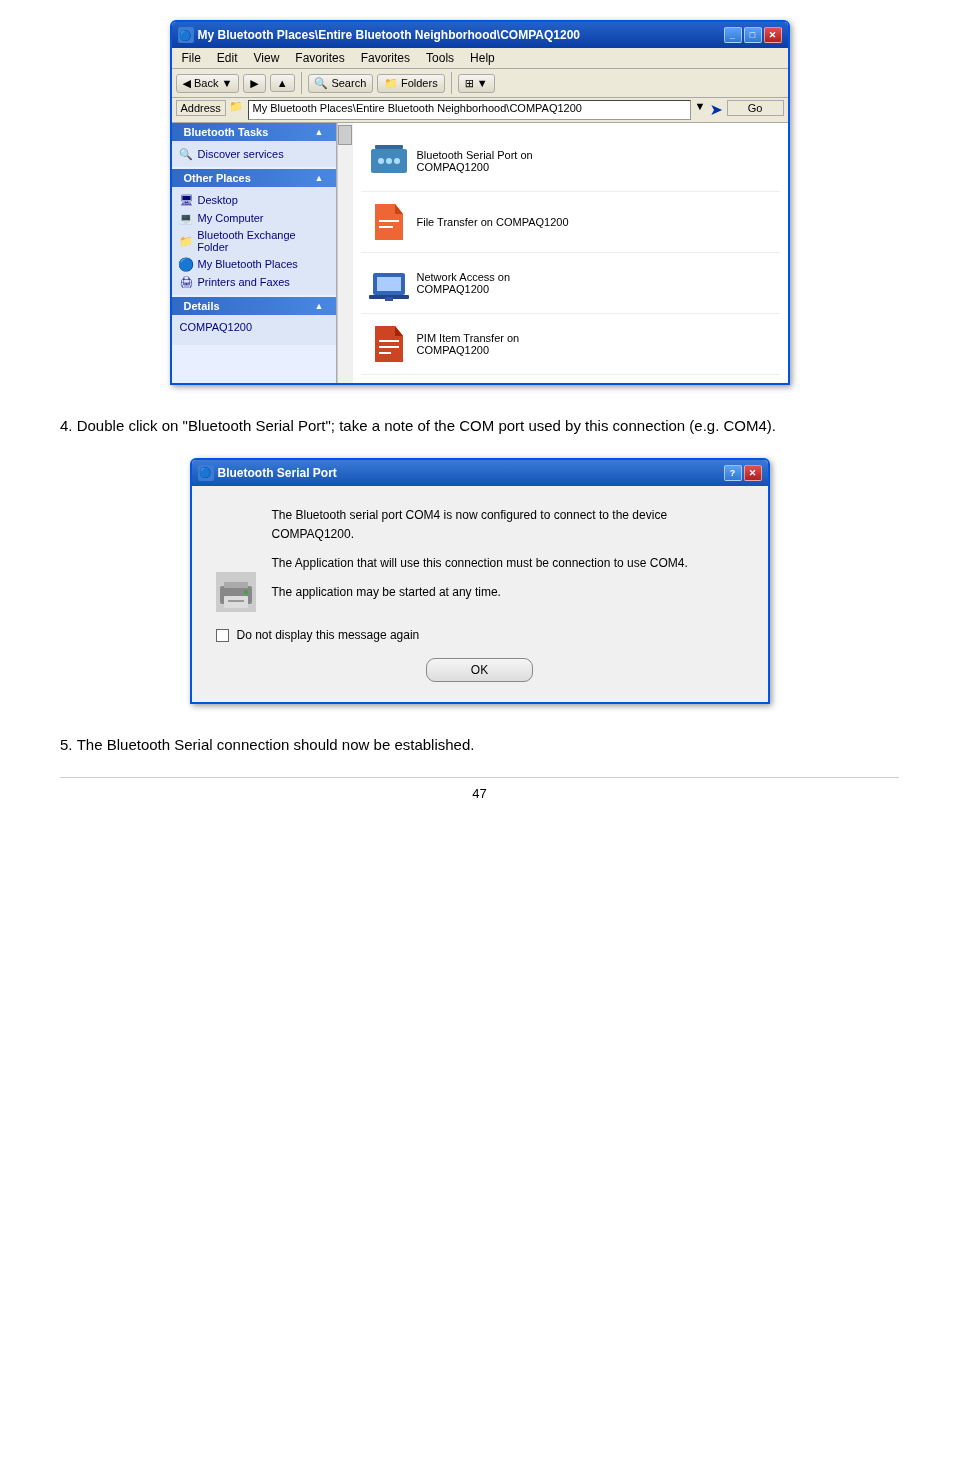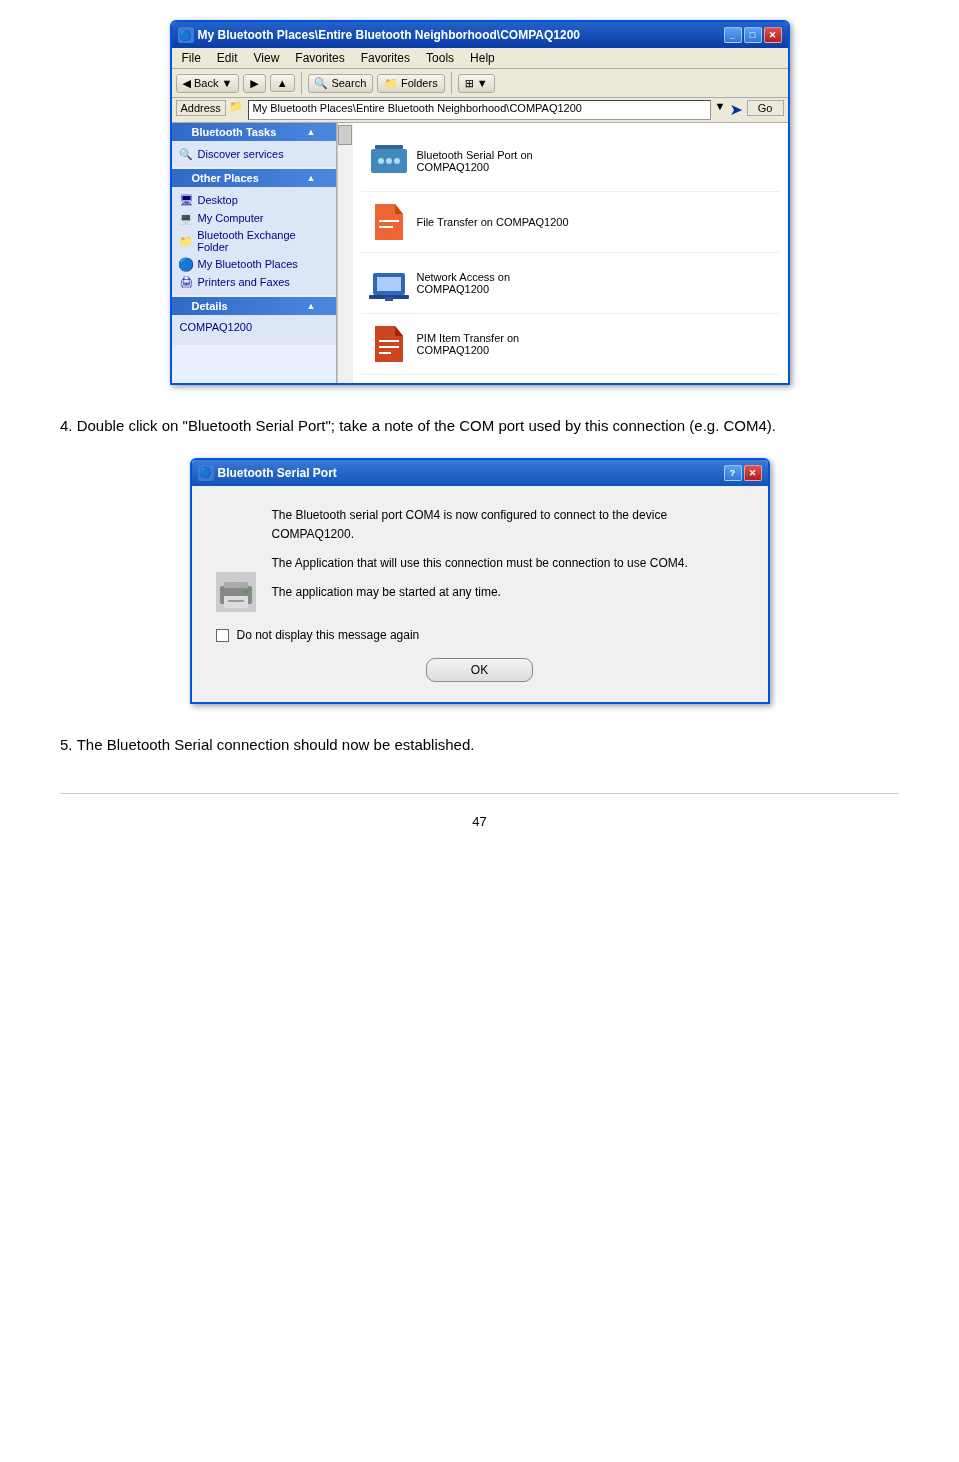--- a/index.html
+++ b/index.html
@@ -149,21 +149,21 @@
     .address-input {
       flex: 1;
       font-size: 11px;
       border: 1px inset #999;
       padding: 1px 4px;
       background: white;
       height: 20px;
     }
 
     .address-go-btn {
-      padding: 1px 10px;
+      padding: 1px 20px;
       font-size: 11px;
       background: #ece9d8;
       border: 1px solid #aaa;
       cursor: pointer;
     }
 
     
     .window-body {
       display: flex;
       background: white;
@@ -180,21 +180,21 @@
       font-size: 11px;
     }
 
     .sidebar-section {
       margin-bottom: 2px;
     }
 
     .sidebar-section-header {
       background: linear-gradient(to right, #316ac5, #4a88e0);
       color: white;
-      padding: 3px 20px;
+      padding: 3px 12px;
       font-size: 11px;
       font-weight: bold;
       display: flex;
       align-items: center;
       justify-content: space-between;
       cursor: pointer;
     }
 
     .sidebar-section-header .chevron {
       font-size: 9px;
@@ -351,23 +351,23 @@
       background: linear-gradient(to bottom, #f5f5f5, #ddd);
       border: 1px solid #888;
       border-radius: 9px;
       cursor: pointer;
     }
 
     
     .page-number {
       text-align: center;
       font-size: 13px;
-      margin-top: 36px;
+      margin-top: 20px;
       border-top: 1px solid #ccc;
-      padding-top: 20px;
+      padding-top: 8px;
       width: 100%;
     }
 
     .icon-bluetooth {
       color: #3355cc;
       font-size: 13px;
       font-weight: bold;
     }
   </style>
 </head>

